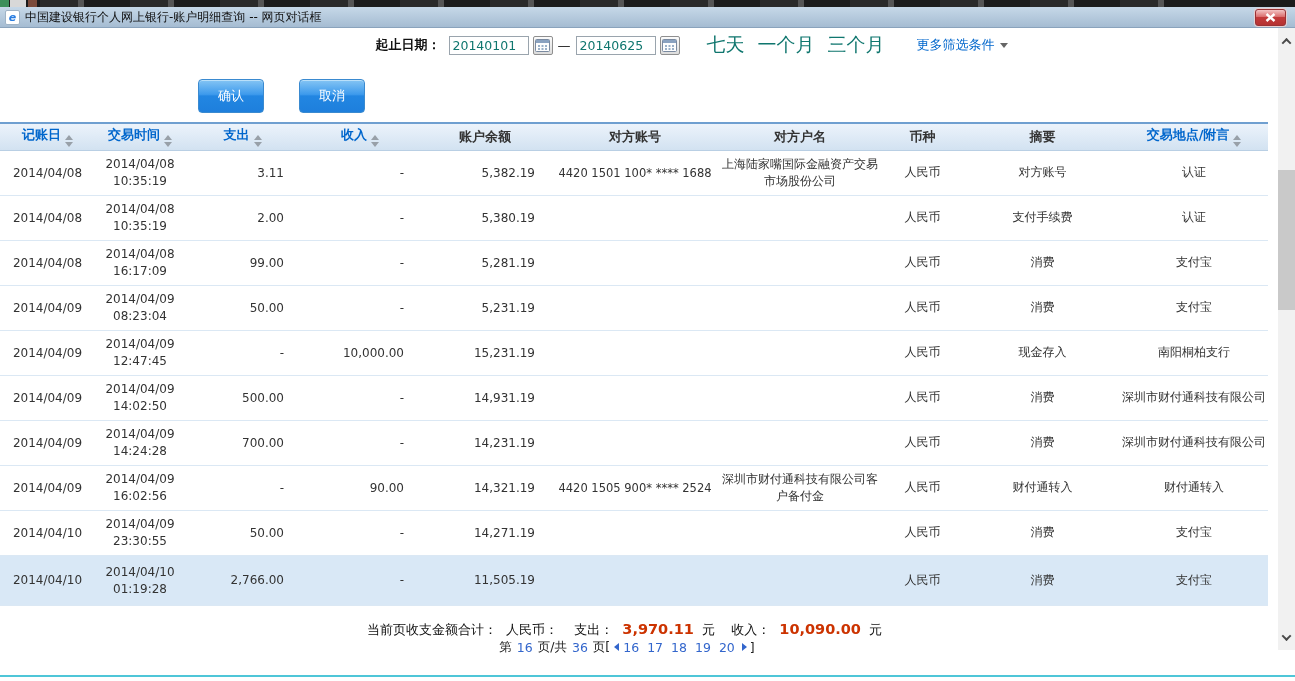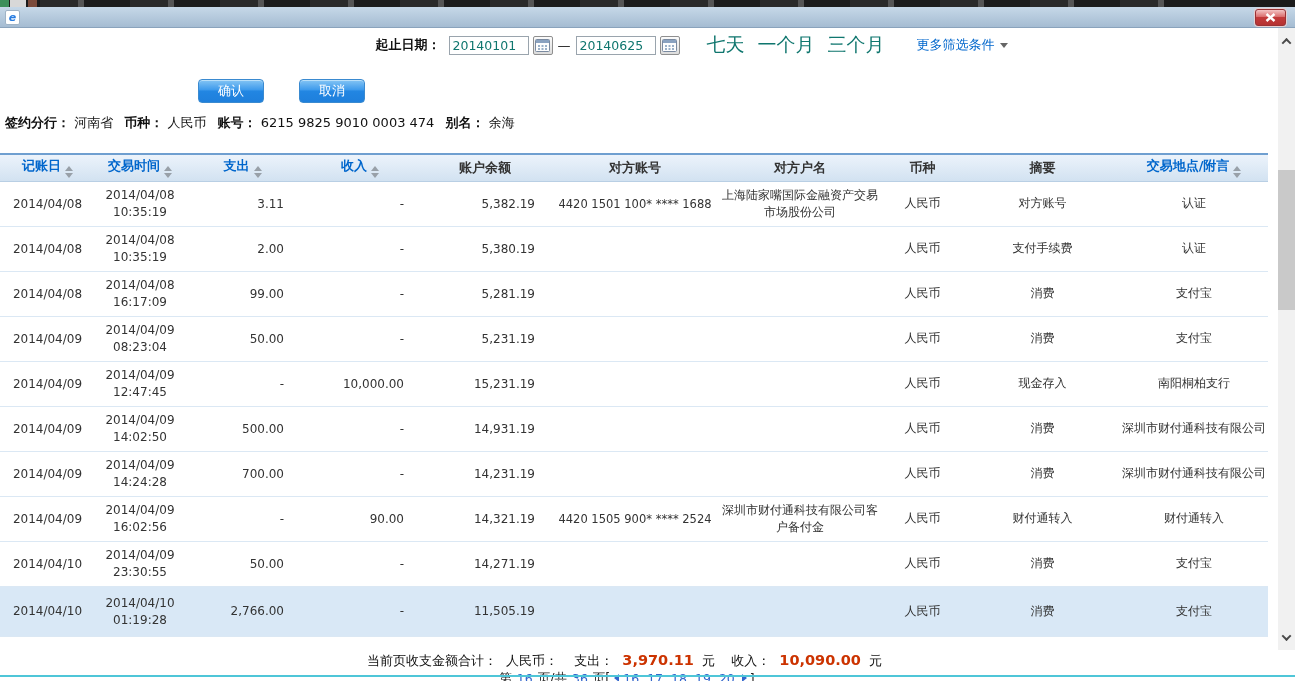--- a/index.html
+++ b/index.html
@@ -39,21 +39,21 @@
   .dash { font-size: 13px; color: #111; margin: 0 5px; }
   .qlink { font-size: 19px; color: #0f766e; text-decoration: none; cursor: pointer; margin-left: 13px; }
   .qlink.first { margin-left: 27px; }
   .more-link { font-size: 13px; color: #0066cc; text-decoration: none; cursor: pointer; margin-left: 32px;
     display: inline-flex; align-items: center; }
   .dd-arrow { width: 0; height: 0; border-left: 4px solid transparent; border-right: 4px solid transparent;
     border-top: 5px solid #666; margin-left: 5px; display: inline-block; }
 
   
   .action-row { margin-top: 23px; padding-left: 198px; height: 22px; }
-  .btn-blue { width: 66px; height: 24px; margin-right: 30px; color: #fff; font-size: 13px; font-family: Liberation Mono, monospace;
+  .btn-blue { width: 66px; height: 34px; margin-right: 30px; color: #fff; font-size: 13px; font-family: Liberation Mono, monospace;
     border: 1px solid #3a8ad0; border-radius: 4px; cursor: pointer;
     background: linear-gradient(#85c5f4 0%, #3d9aec 45%, #2286e2 50%, #1e7fdc 100%);
     box-shadow: inset 0 1px 0 #b9e0fa; }
 
   
   .account-row { margin-top: 13px; padding-left: 5px; font-size: 13px; color: #111; }
   .account-row b { font-weight: bold; }
   .account-row .val { margin-right: 7px; }
 
   
@@ -110,20 +110,21 @@
 
 <div class="top-strip">
   <span class="chip chip1"></span>
   <span class="chip chip2"></span>
   <span class="chip chip3"></span>
   <span class="chip chip4"></span>
 </div>
 
 <div class="titlebar">
   <span class="ie-icon">e</span>
+  <span class="title-text">中国建设银行个人网上银行-账户明细查询 -- 网页对话框</span>
   <button class="close-btn">
     <svg width="11" height="9" viewBox="0 0 11 9">
       <line x1="1.5" y1="1" x2="9.5" y2="8" stroke="#ffffff" stroke-width="2.4"></line>
       <line x1="9.5" y1="1" x2="1.5" y2="8" stroke="#ffffff" stroke-width="2.4"></line>
     </svg>
   </button>
 </div>
 
 <div class="content">
 
@@ -167,30 +168,20 @@
       <span>更多筛选条件</span>
       <span class="dd-arrow"></span>
     </a>
   </div>
 
   <div class="action-row">
     <button class="btn-blue">确认</button>
     <button class="btn-blue">取消</button>
   </div>
 
-  <div class="account-row">
-    <b>签约分行：</b>
-    <span class="val">河南省</span>
-    <b>币种：</b>
-    <span class="val">人民币</span>
-    <b>账号：</b>
-    <span class="val">6215 9825 9010 0003 474</span>
-    <b>别名：</b>
-    <span class="val">余海</span>
-  </div>
 
   <table>
     <colgroup>
       <col style="width:95px">
         <col style="width:90px">
         <col style="width:115px">
         <col style="width:120px">
       <col style="width:130px">
         <col style="width:170px">
         <col style="width:160px">

